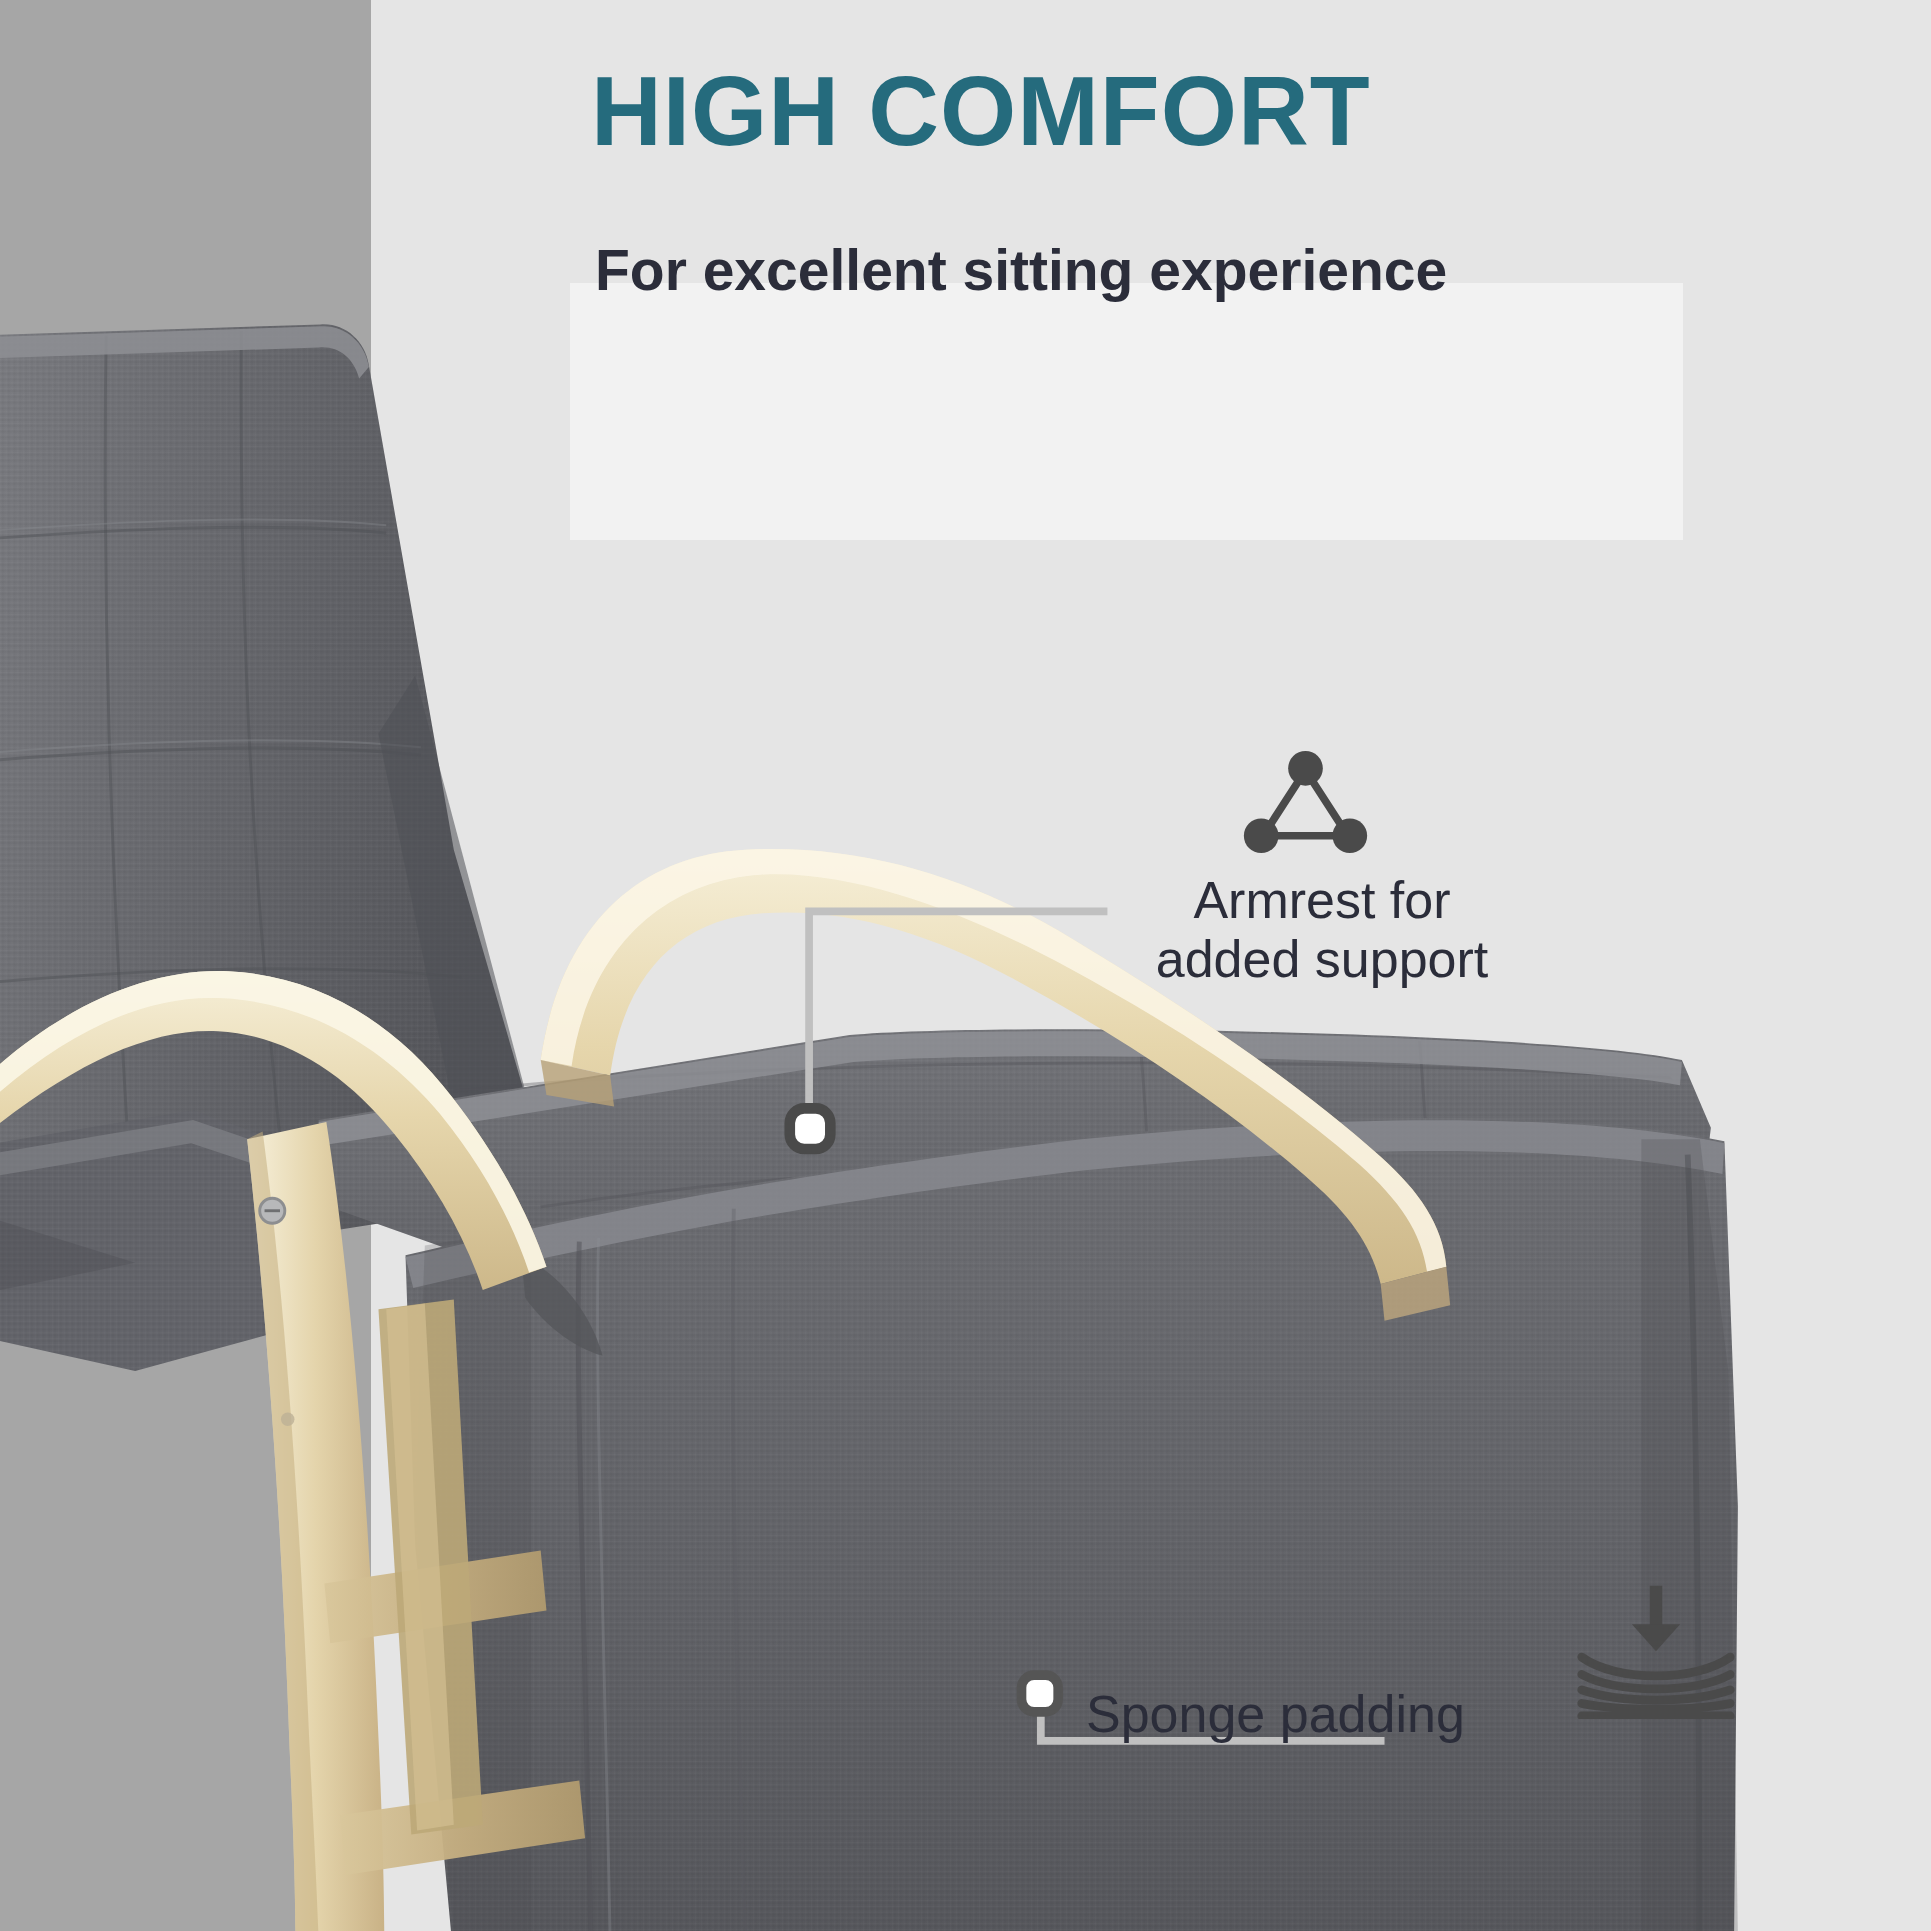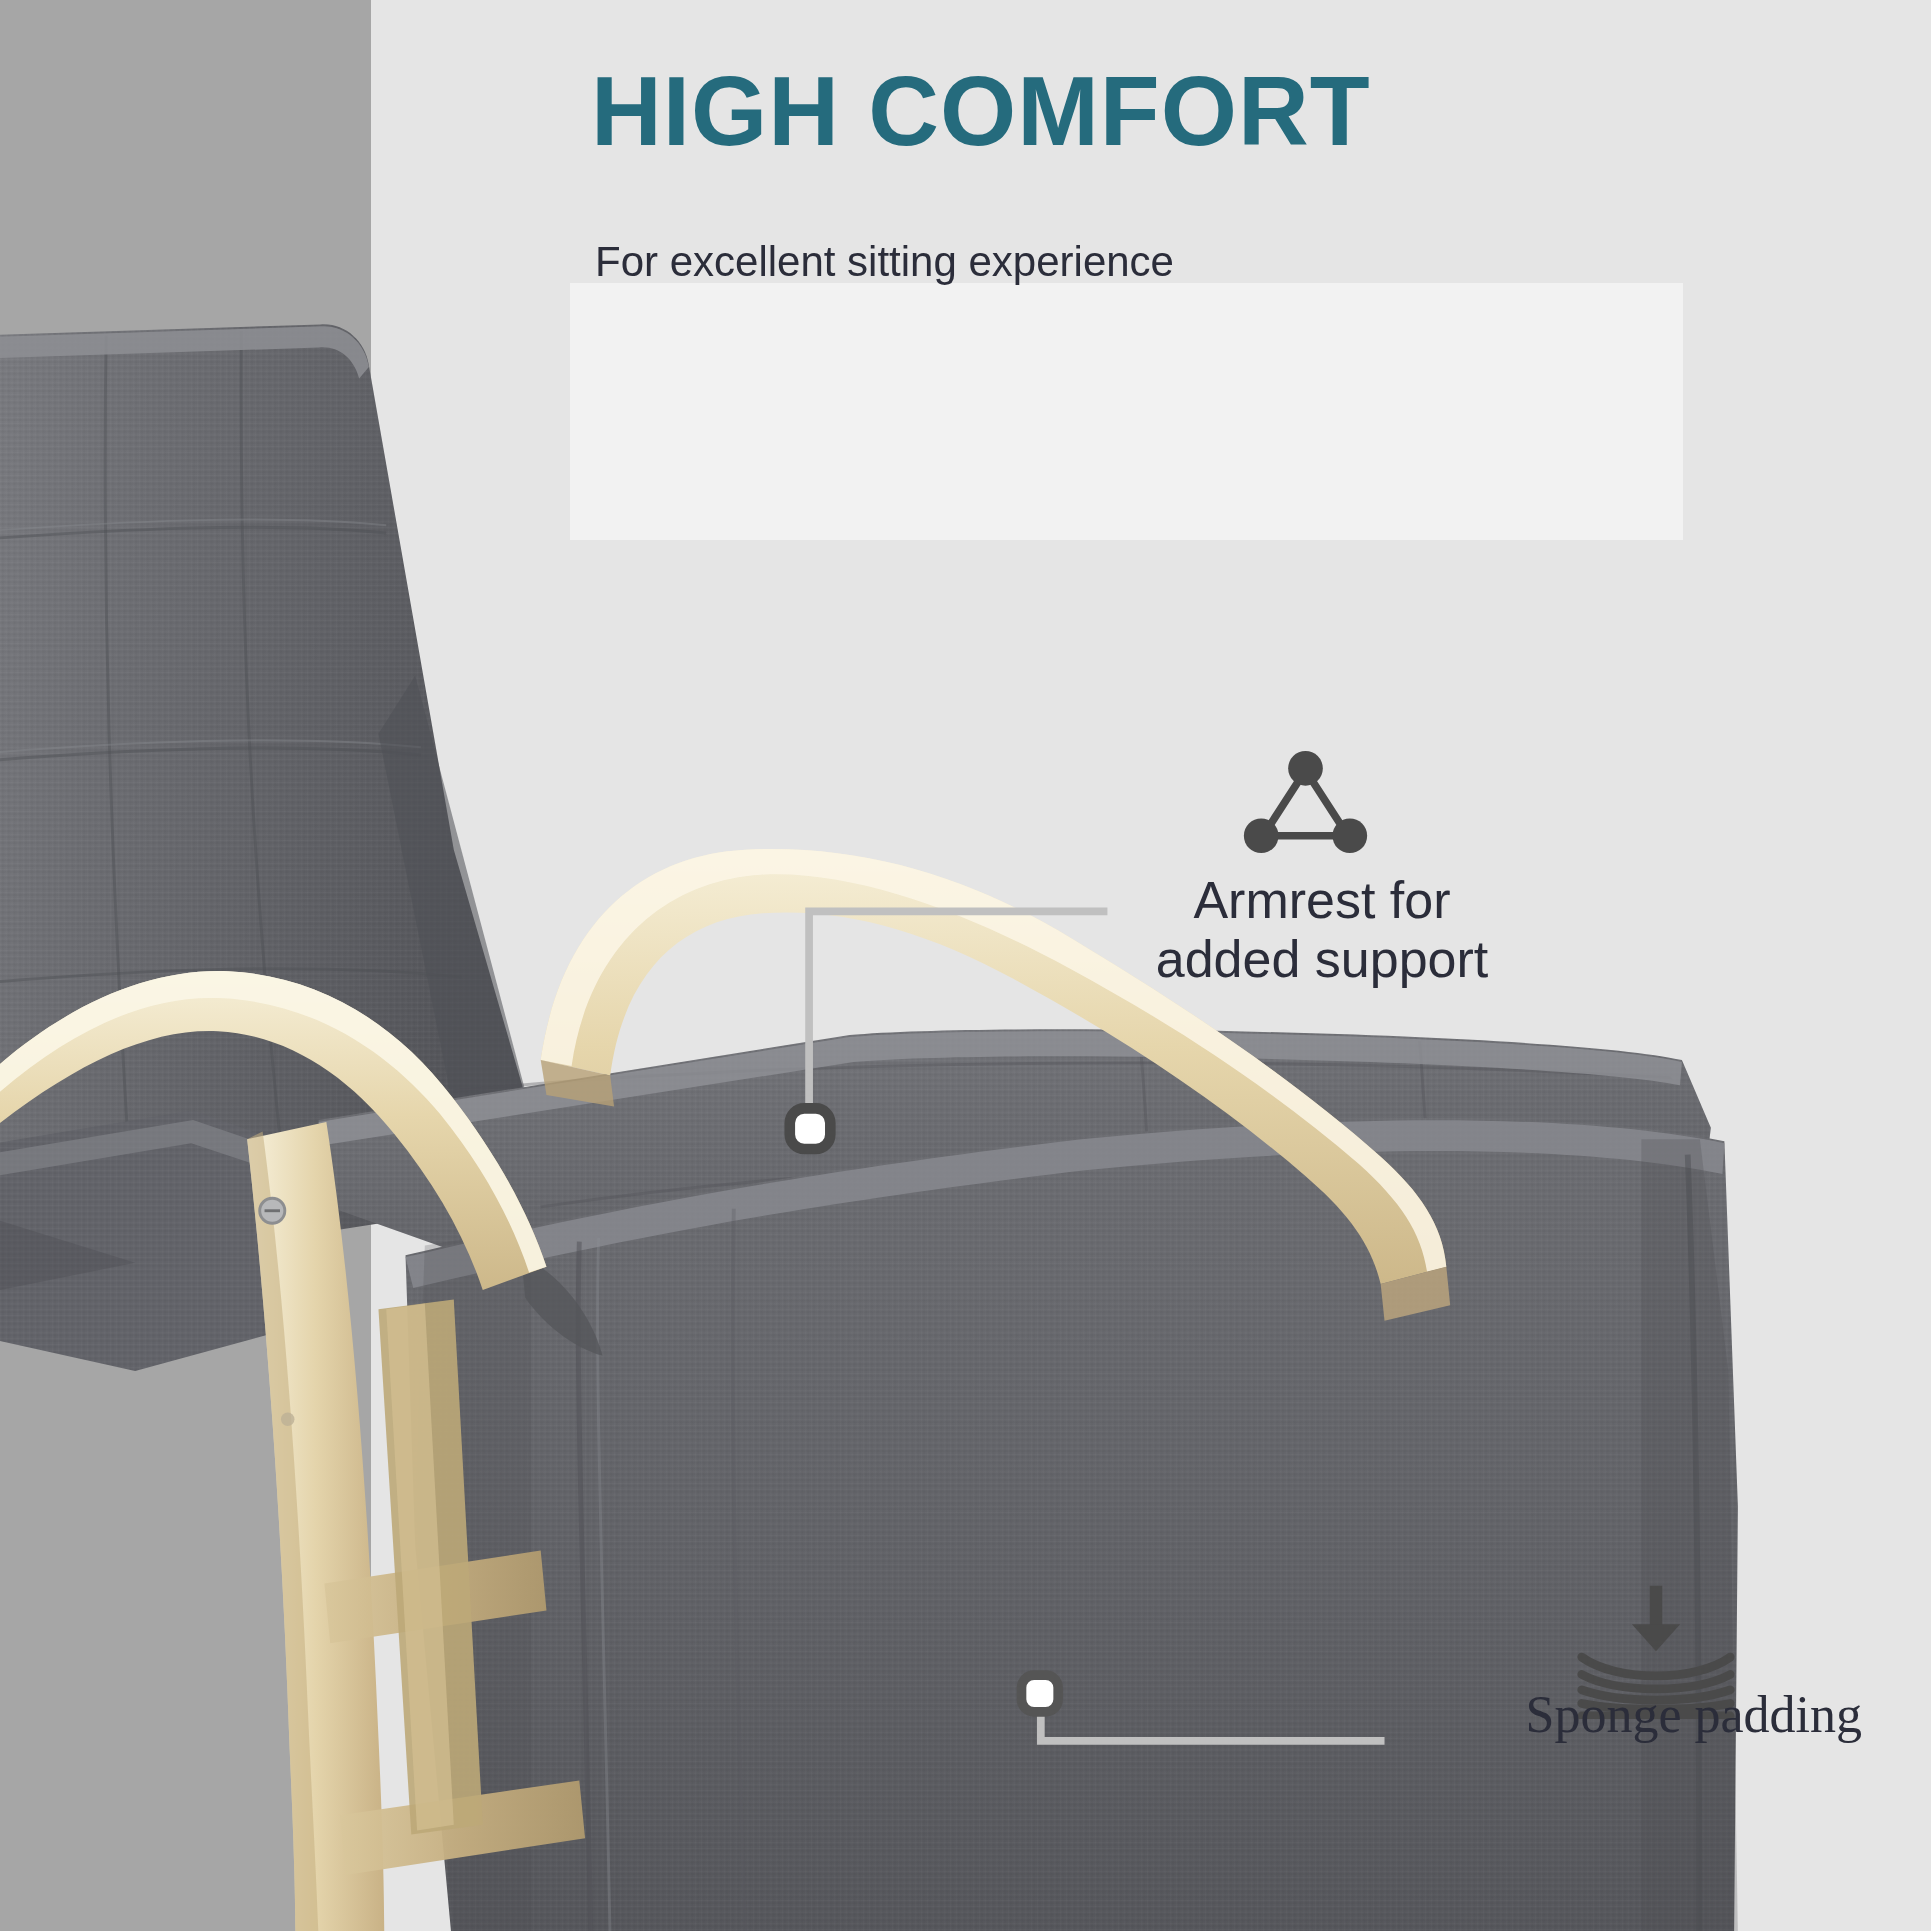--- a/index.html
+++ b/index.html
@@ -43,22 +43,22 @@
     font-weight: bold;
     letter-spacing: 1px;
     color: #256b7d;
     line-height: 1.05;
     white-space: nowrap;
   }
   .subhead {
     position: absolute;
     left: 595px;
     top: 239px;
-    font-size: 42px;
-    font-weight: 400;
+    font-size: 57px;
+    font-weight: 700;
     color: #2b2d3a;
     line-height: 1.1;
     white-space: nowrap;
   }
 
   
   .panel {
     position: absolute;
     left: 570px;
     top: 283px;
@@ -95,21 +95,21 @@
   .callout-label.right-align {
     text-align: right;
   }
 
   
   #callout-armrest .callout-icon { left: 1240px; top: 749px; }
   #callout-armrest .callout-label { left: 1119px; top: 871px; text-align: center; width: 406px; }
 
   
   #callout-sponge .callout-icon { left: 1574px; top: 1574px; }
-  #callout-sponge .callout-label { left: 1036px; top: 1685px; width: 826px; text-align: right; font-family: Liberation Serif, serif; }
+  #callout-sponge .callout-label { left: 1086px; top: 1685px; width: 826px; text-align: left; }
 
   .leader-svg {
     position: absolute;
     left: 0;
     top: 0;
     width: 1931px;
     height: 1931px;
     pointer-events: none;
   }
 </style>

